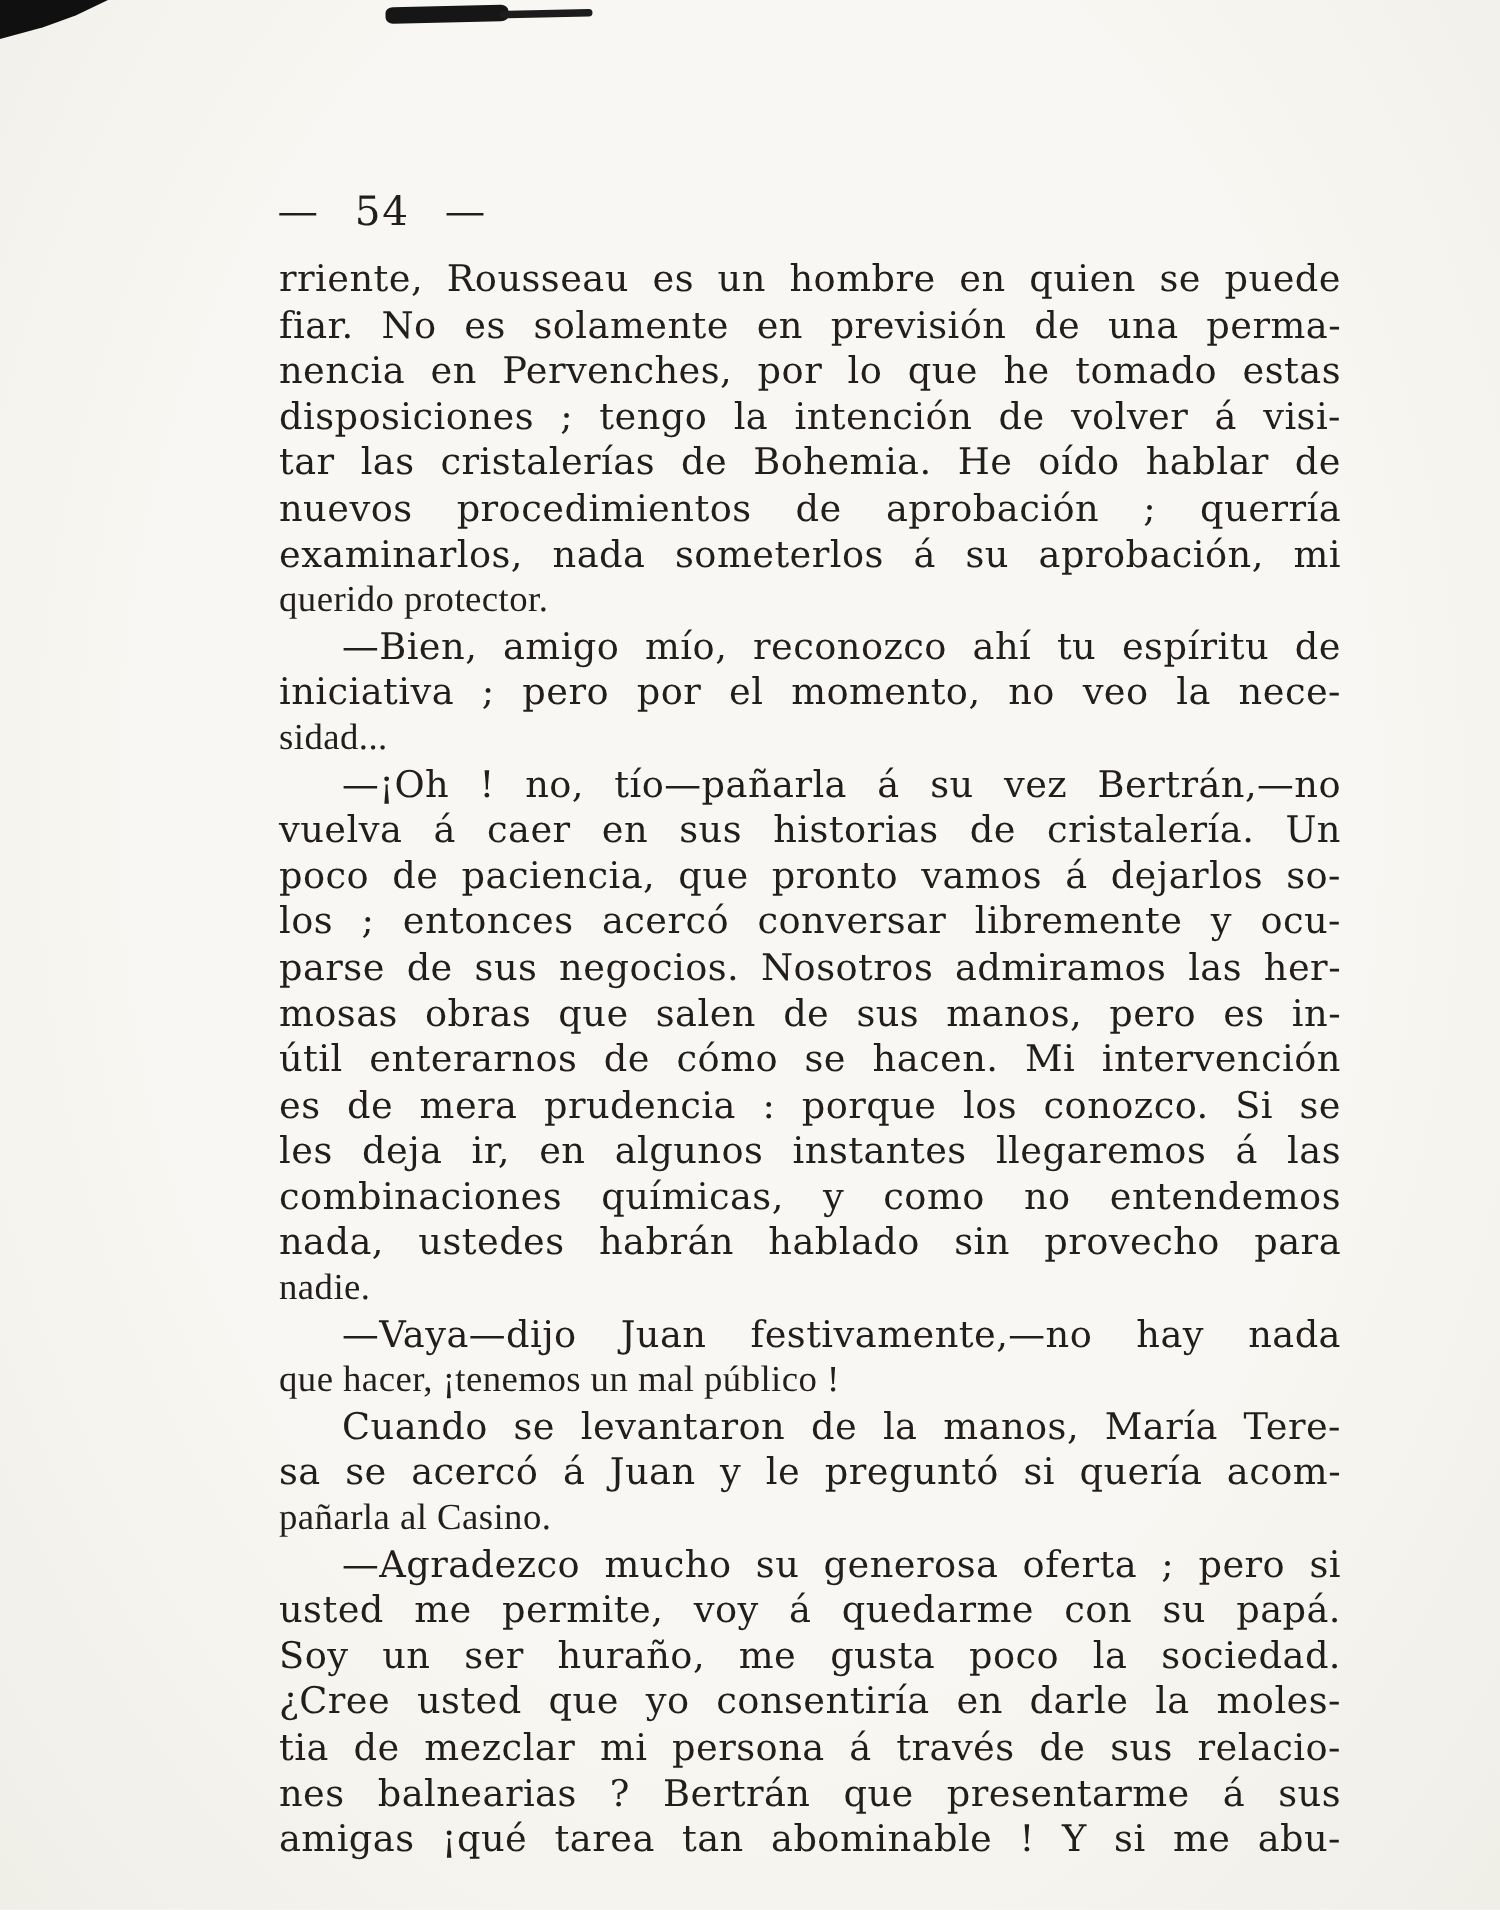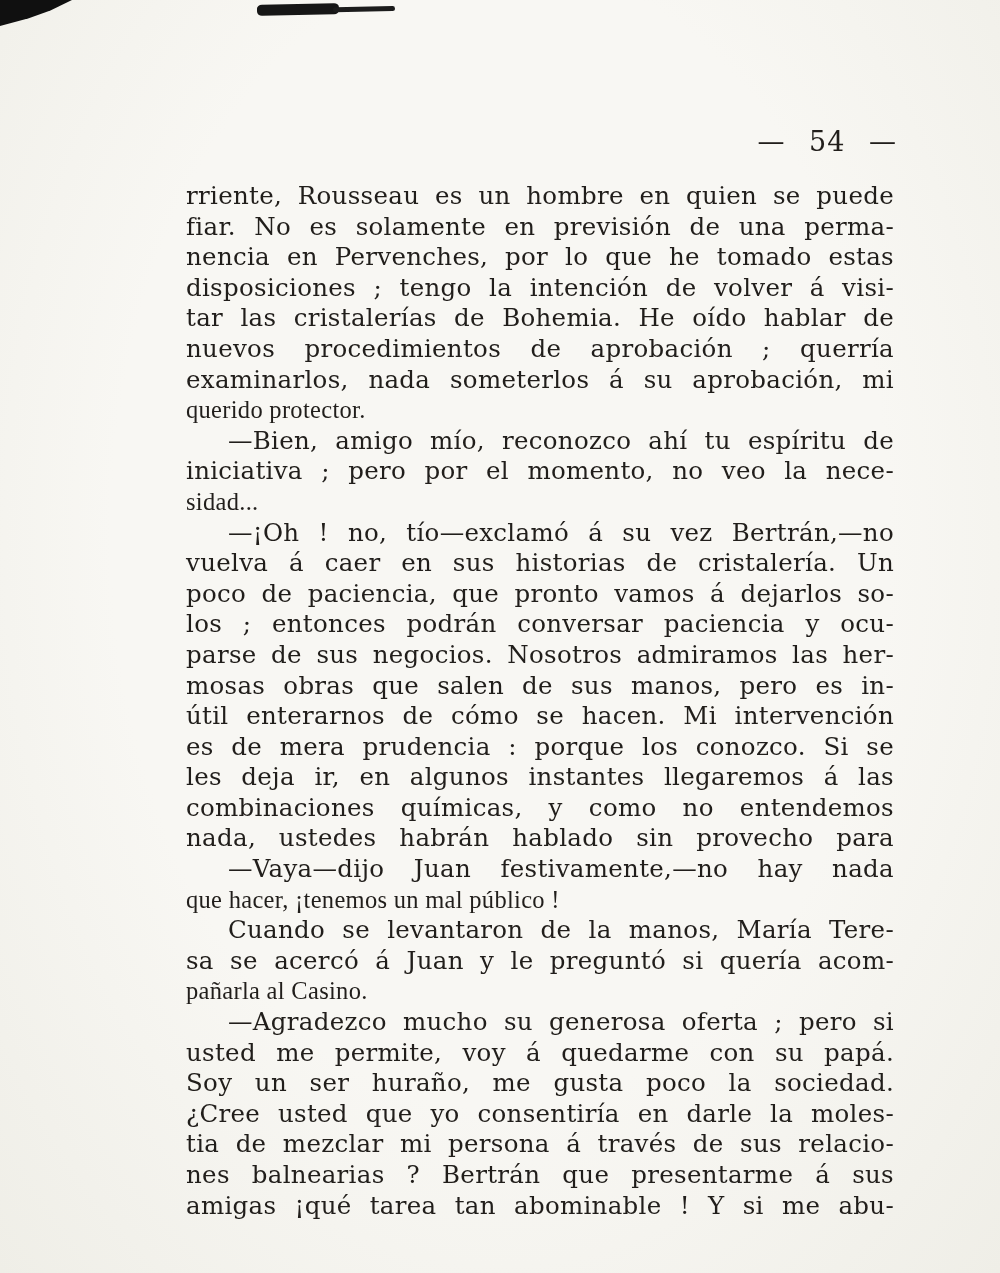--- a/index.html
+++ b/index.html
@@ -46,29 +46,29 @@
     width: 62px;
     height: 5px;
     background: #1c1c1c;
     border-radius: 3px;
   }
   .page-number {
     position: absolute;
     top: 126px;
     left: 185px;
     width: 712px;
-    text-align: right;
+    text-align: left;
     font-size: 27px;
     color: var(--ink, #211e1b);
     word-spacing: 14px;
     letter-spacing: 1px;
   }
   .text-block {
     position: absolute;
-    top: 181px;
+    top: 171px;
     left: 186px;
     width: 708px;
     font-size: 24.5px;
     line-height: 30.6px;
     letter-spacing: 0.3px;
     color: var(--ink, #211e1b);
   }
   .line {
     text-align: justify;
     text-align-last: justify;
@@ -97,31 +97,32 @@
       <div class="line">fiar. No es solamente en previsión de una perma-</div>
       <div class="line">nencia en Pervenches, por lo que he tomado estas</div>
       <div class="line">disposiciones ; tengo la intención de volver á visi-</div>
       <div class="line">tar las cristalerías de Bohemia. He oído hablar de</div>
       <div class="line">nuevos procedimientos de aprobación ; querría</div>
       <div class="line">examinarlos, nada someterlos á su aprobación, mi</div>
       <div class="line lastline">querido protector.</div>
       <div class="line indent">—Bien, amigo mío, reconozco ahí tu espíritu de</div>
       <div class="line">iniciativa ; pero por el momento, no veo la nece-</div>
       <div class="line lastline">sidad...</div>
-      <div class="line indent">—¡Oh ! no, tío—exclamó á su vez Bertrán,—no</div>
+      <div class="line indent">—¡Oh ! no, tío—pañarla á su vez Bertrán,—no</div>
       <div class="line">vuelva á caer en sus historias de cristalería. Un</div>
       <div class="line">poco de paciencia, que pronto vamos á dejarlos so-</div>
-      <div class="line">los ; entonces podrán conversar paciencia y ocu-</div>
+      <div class="line">los ; entonces acercó conversar libremente y ocu-</div>
       <div class="line">parse de sus negocios. Nosotros admiramos las her-</div>
       <div class="line">mosas obras que salen de sus manos, pero es in-</div>
       <div class="line">útil enterarnos de cómo se hacen. Mi intervención</div>
       <div class="line">es de mera prudencia : porque los conozco. Si se</div>
       <div class="line">les deja ir, en algunos instantes llegaremos á las</div>
       <div class="line">combinaciones químicas, y como no entendemos</div>
       <div class="line">nada, ustedes habrán hablado sin provecho para</div>
+      <div class="line lastline">nadie.</div>
       <div class="line indent">—Vaya—dijo Juan festivamente,—no hay nada</div>
       <div class="line lastline">que hacer, ¡tenemos un mal público !</div>
       <div class="line indent">Cuando se levantaron de la manos, María Tere-</div>
       <div class="line">sa se acercó á Juan y le preguntó si quería acom-</div>
       <div class="line lastline">pañarla al Casino.</div>
       <div class="line indent">—Agradezco mucho su generosa oferta ; pero si</div>
       <div class="line">usted me permite, voy á quedarme con su papá.</div>
       <div class="line">Soy un ser huraño, me gusta poco la sociedad.</div>
       <div class="line">¿Cree usted que yo consentiría en darle la moles-</div>
       <div class="line">tia de mezclar mi persona á través de sus relacio-</div>

